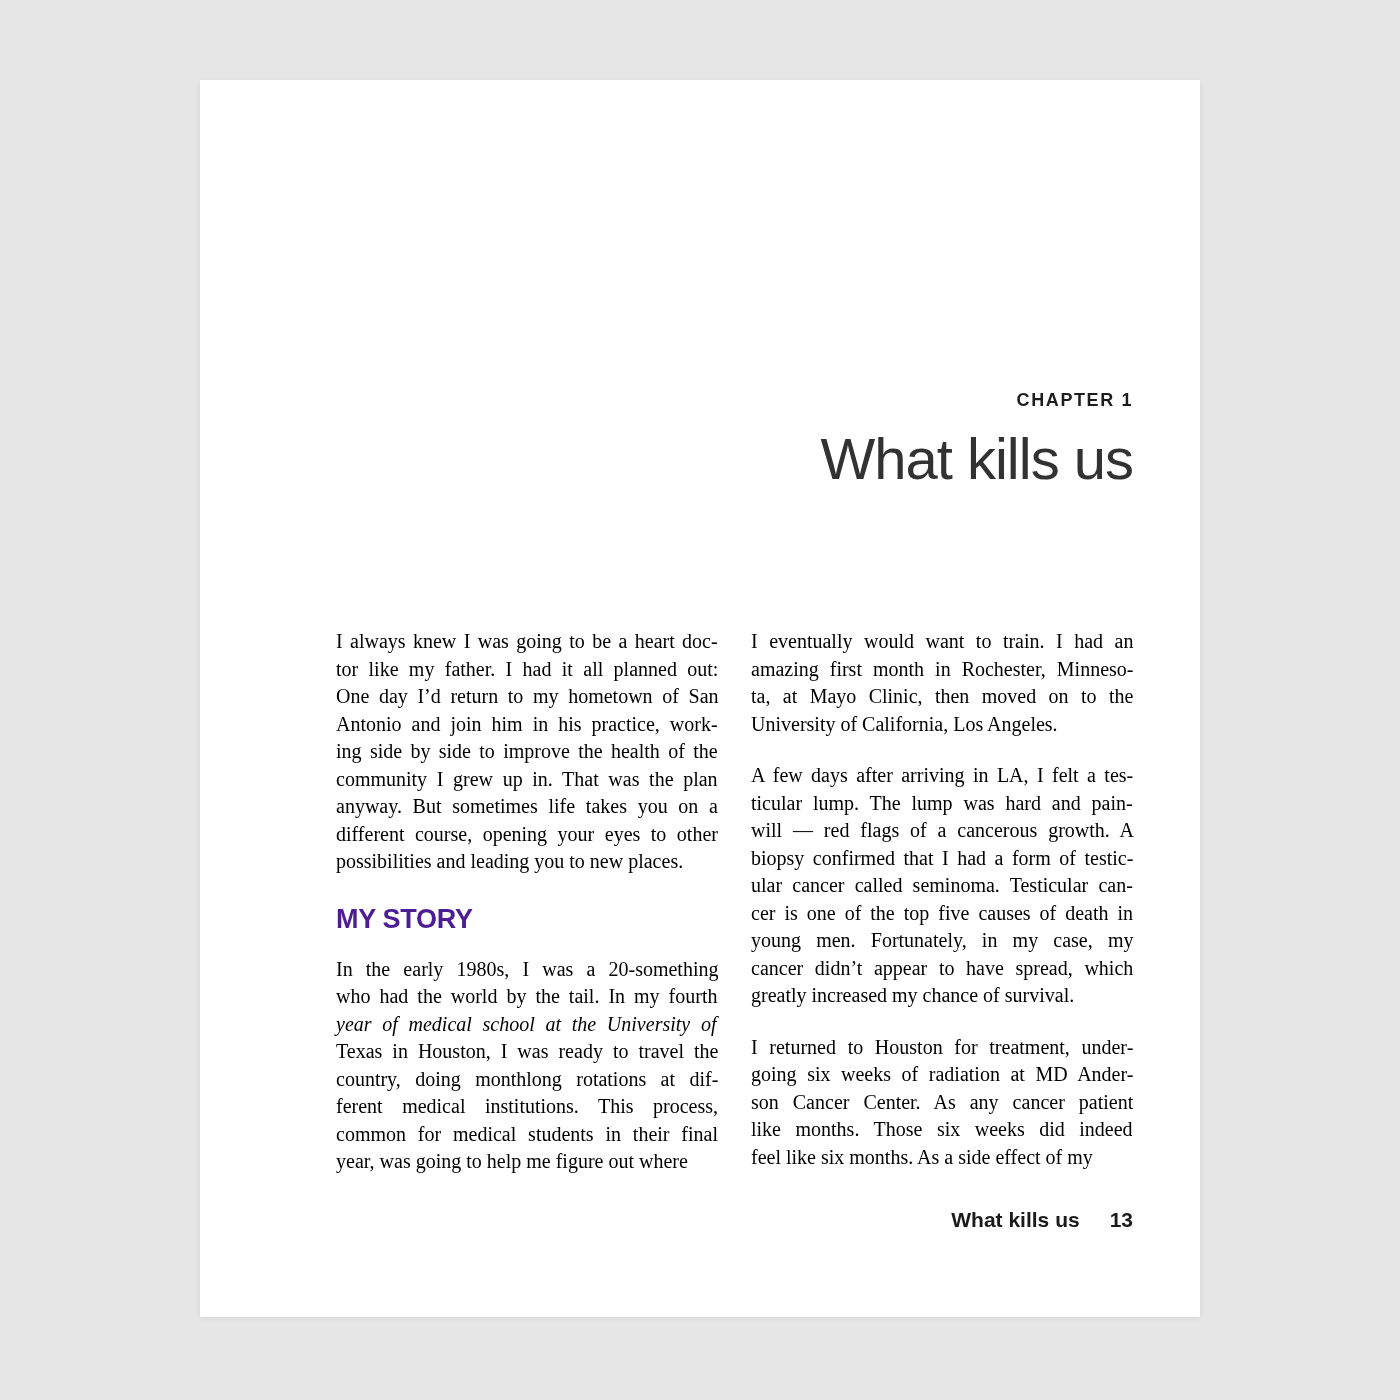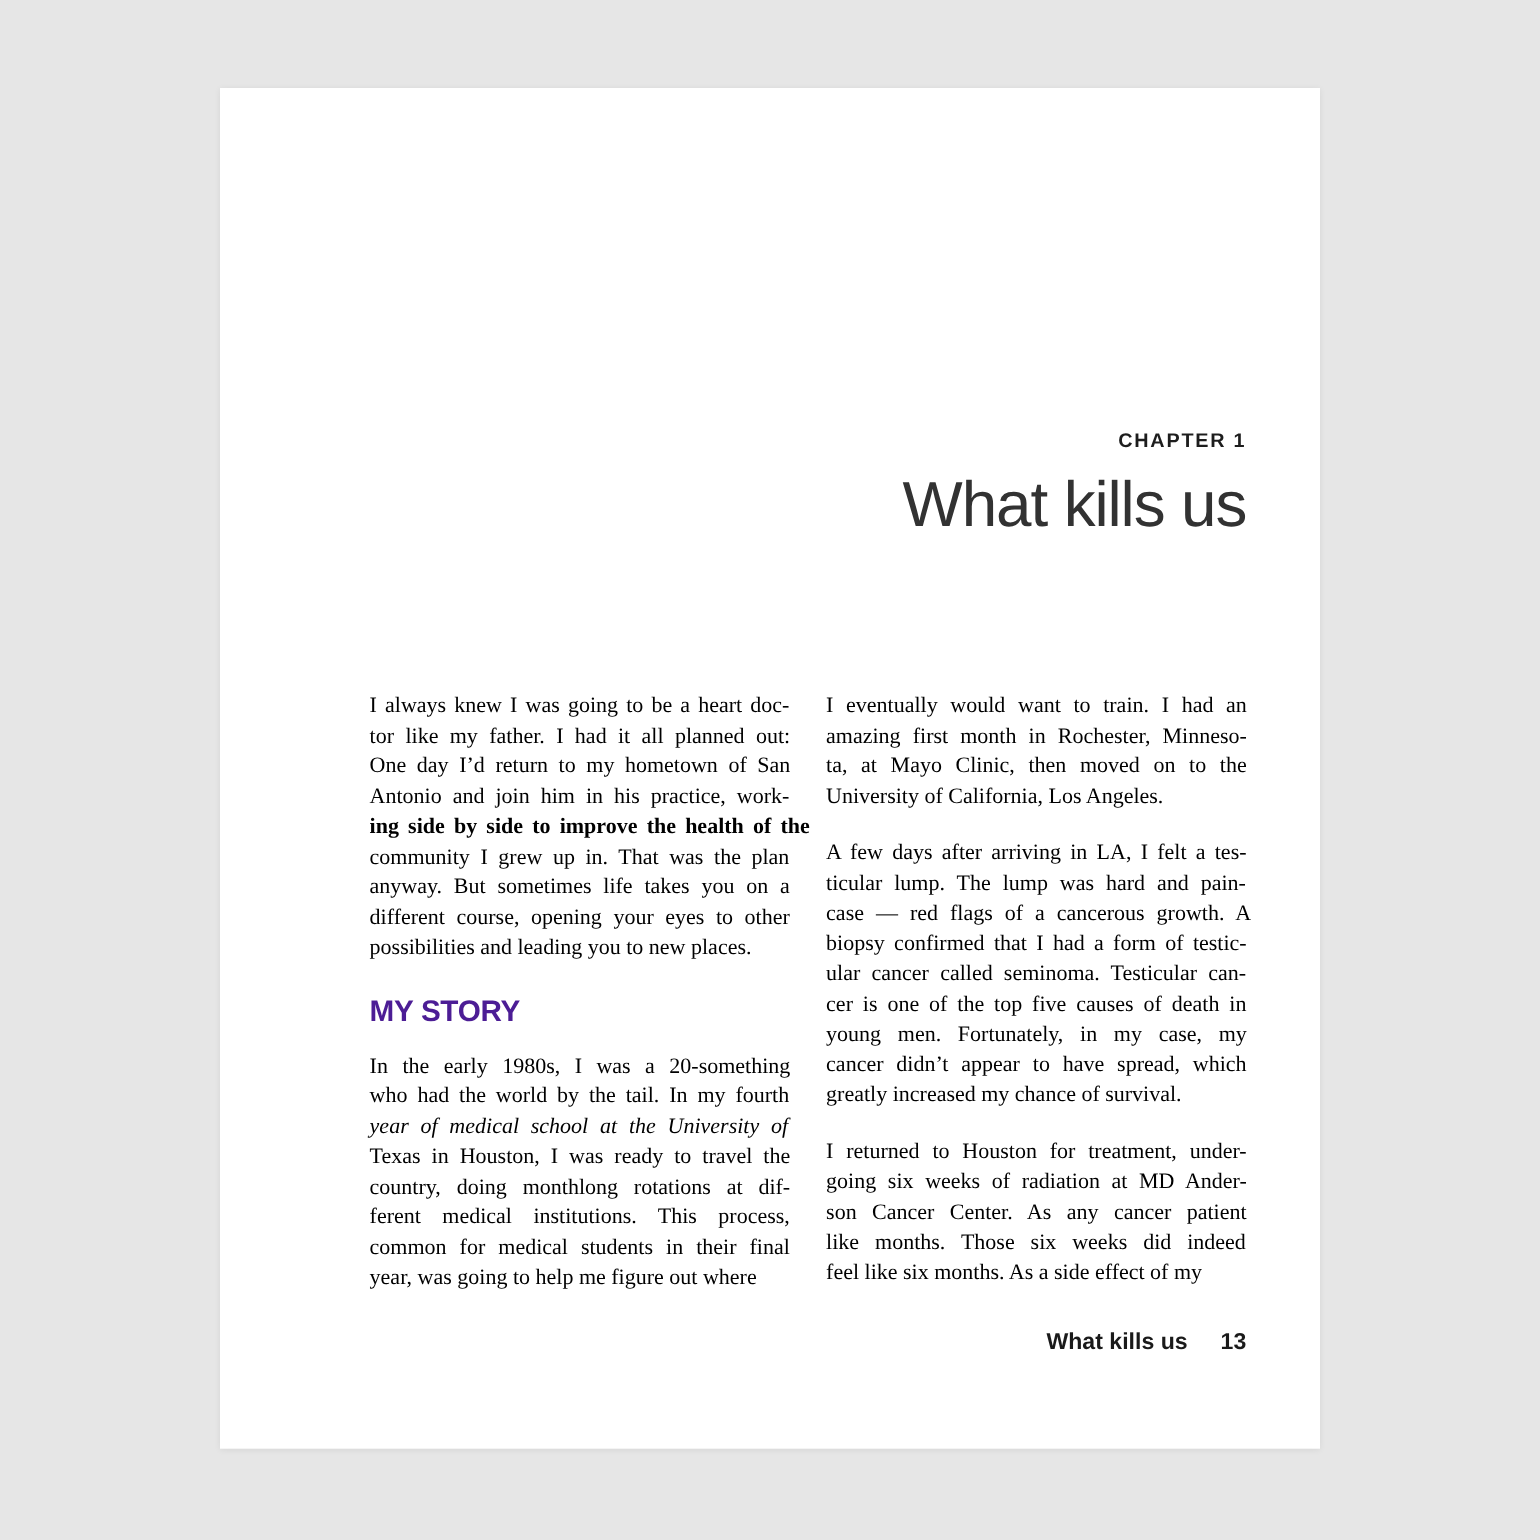--- a/index.html
+++ b/index.html
@@ -89,21 +89,21 @@
     <h1 class="chapter-title">What kills us</h1>
   </header>
 
   <main class="columns">
     <section class="column">
         <div class="para">
           <div class="line"><span style="word-spacing: 2.4px;">I always knew I was going to be a heart doc-</span></div>
           <div class="line"><span style="word-spacing: 5.33px;">tor like my father. I had it all planned out:</span></div>
           <div class="line"><span style="word-spacing: 4.63px;">One day I’d return to my hometown of San</span></div>
           <div class="line"><span style="word-spacing: 5px;">Antonio and join him in his practice, work-</span></div>
-          <div class="line"><span style="word-spacing: 3.33px; font-weight: bold;">ing side by side to improve the health of the</span></div>
+          <div class="line"><span style="word-spacing: 3.33px;">ing side by side to improve the health of the</span></div>
           <div class="line"><span style="word-spacing: 4.63px;">community I grew up in. That was the plan</span></div>
           <div class="line"><span style="word-spacing: 5.71px; text-align: center;">anyway. But sometimes life takes you on a</span></div>
           <div class="line"><span style="word-spacing: 5.5px;">different course, opening your eyes to other</span></div>
           <div class="line last"><span>possibilities and leading you to new places.</span></div>
         </div>
         <div class="col-heading">MY STORY</div>
         <div class="para">
           <div class="line"><span style="word-spacing: 8.14px;">In the early 1980s, I was a 20-something</span></div>
           <div class="line"><span style="word-spacing: 4px;">who had the world by the tail. In my fourth</span></div>
           <div class="line"><span style="word-spacing: 5.71px; font-style: italic;">year of medical school at the University of</span></div>
@@ -117,21 +117,21 @@
     <section class="column">
         <div class="para">
           <div class="line"><span style="word-spacing: 6.5px;">I eventually would want to train. I had an</span></div>
           <div class="line"><span style="word-spacing: 6px;">amazing first month in Rochester, Minneso-</span></div>
           <div class="line"><span style="word-spacing: 7.38px;">ta, at Mayo Clinic, then moved on to the</span></div>
           <div class="line last"><span>University of California, Los Angeles.</span></div>
         </div>
         <div class="para">
           <div class="line"><span style="word-spacing: 3.4px;">A few days after arriving in LA, I felt a tes-</span></div>
           <div class="line"><span style="word-spacing: 5.86px;">ticular lump. The lump was hard and pain-</span></div>
-          <div class="line"><span style="word-spacing: 5.88px;">case — red flags of a cancerous growth. A</span></div>
+          <div class="line"><span style="word-spacing: 5.88px;">will — red flags of a cancerous growth. A</span></div>
           <div class="line"><span style="word-spacing: 3.5px;">biopsy confirmed that I had a form of testic-</span></div>
           <div class="line"><span style="word-spacing: 5.2px;">ular cancer called seminoma. Testicular can-</span></div>
           <div class="line"><span style="word-spacing: 4px;">cer is one of the top five causes of death in</span></div>
           <div class="line"><span style="word-spacing: 10.17px;">young men. Fortunately, in my case, my</span></div>
           <div class="line"><span style="word-spacing: 6.67px;">cancer didn’t appear to have spread, which</span></div>
           <div class="line last"><span>greatly increased my chance of survival.</span></div>
         </div>
         <div class="para">
           <div class="line"><span style="word-spacing: 6.67px;">I returned to Houston for treatment, under-</span></div>
           <div class="line"><span style="word-spacing: 5.57px;">going six weeks of radiation at MD Ander-</span></div>

